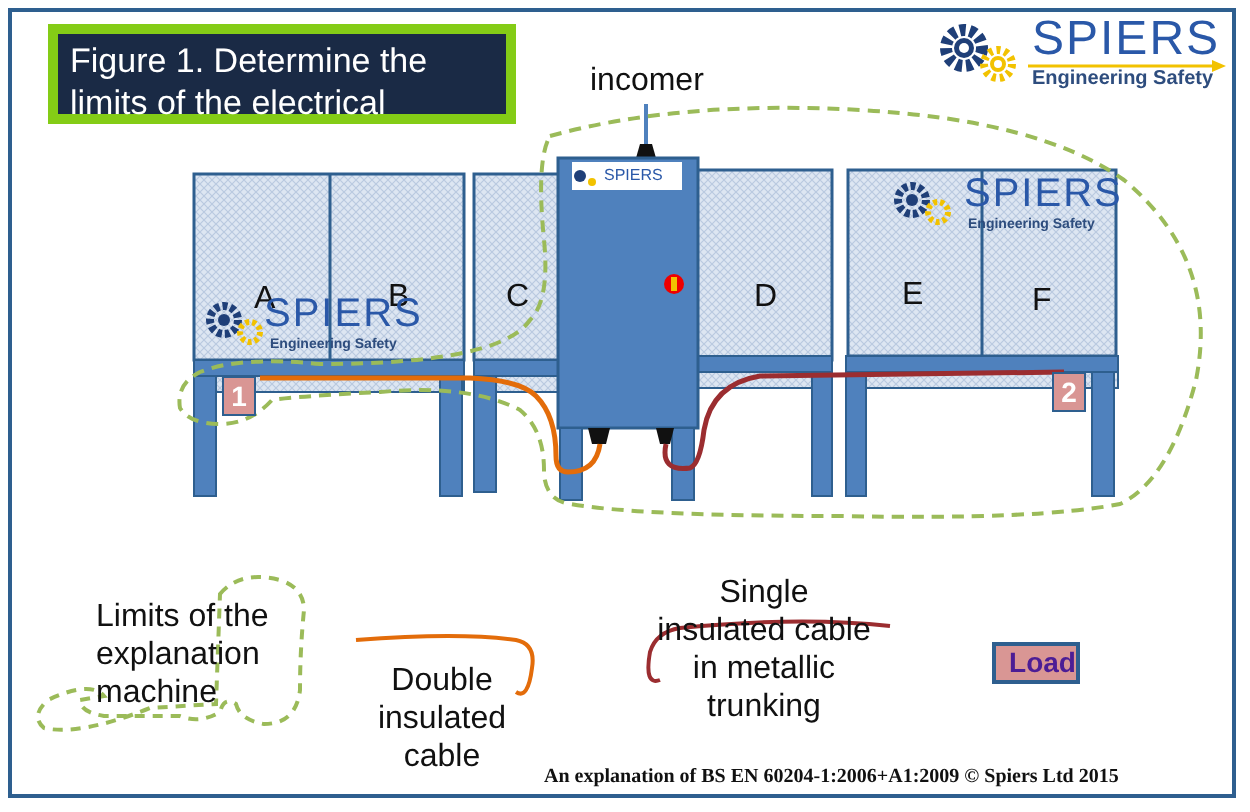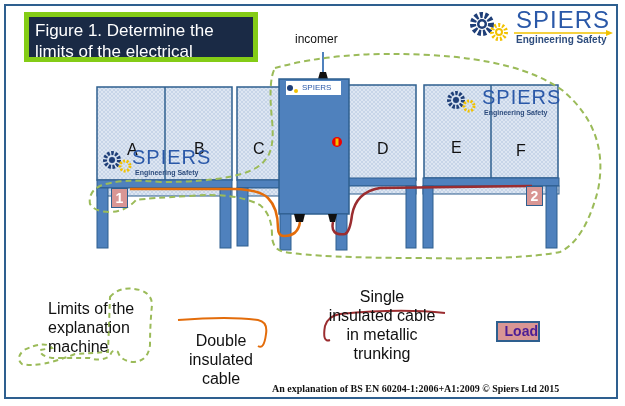--- a/index.html
+++ b/index.html
@@ -106,21 +106,21 @@
   <path d="M445 313 Q400 308 340 314 Q328 316 325 326 Q322 343 330 340" fill="none" stroke="#9b2d30" stroke-width="2"></path>
 </svg>
 
 <span class="txt" style="left:127px;top:141px;font-size:16px;">A</span>
 <span class="txt" style="left:194px;top:140px;font-size:16px;">B</span>
 <span class="txt" style="left:253px;top:140px;font-size:16px;">C</span>
 <span class="txt" style="left:377px;top:140px;font-size:16px;">D</span>
 <span class="txt" style="left:451px;top:139px;font-size:16px;">E</span>
 <span class="txt" style="left:516px;top:142px;font-size:16px;">F</span>
 
-<span class="txt" style="left:295px;top:32px;font-size:12px;">incomer</span>
+<span class="txt" style="left:295px;top:32px;font-size:16px;">incomer</span>
 
 <div class="logo" style="left:102px;top:148px;width:100px;height:30px;">
   <svg width="34" height="28" style="left:0;top:0;">
     <circle cx="10" cy="12" r="7" fill="none" stroke="#1f3f78" stroke-width="4" stroke-dasharray="2.5 1.5"></circle>
     <circle cx="10" cy="12" r="3" fill="#1f3f78"></circle>
     <circle cx="23" cy="18" r="5" fill="none" stroke="#f2c200" stroke-width="3" stroke-dasharray="2 1.5"></circle>
   </svg>
   <span class="word" style="left:30px;top:-2px;font-size:20px;">SPIERS</span>
   <span class="sub" style="left:33px;top:21px;font-size:7px;">Engineering Safety</span>
 </div>

